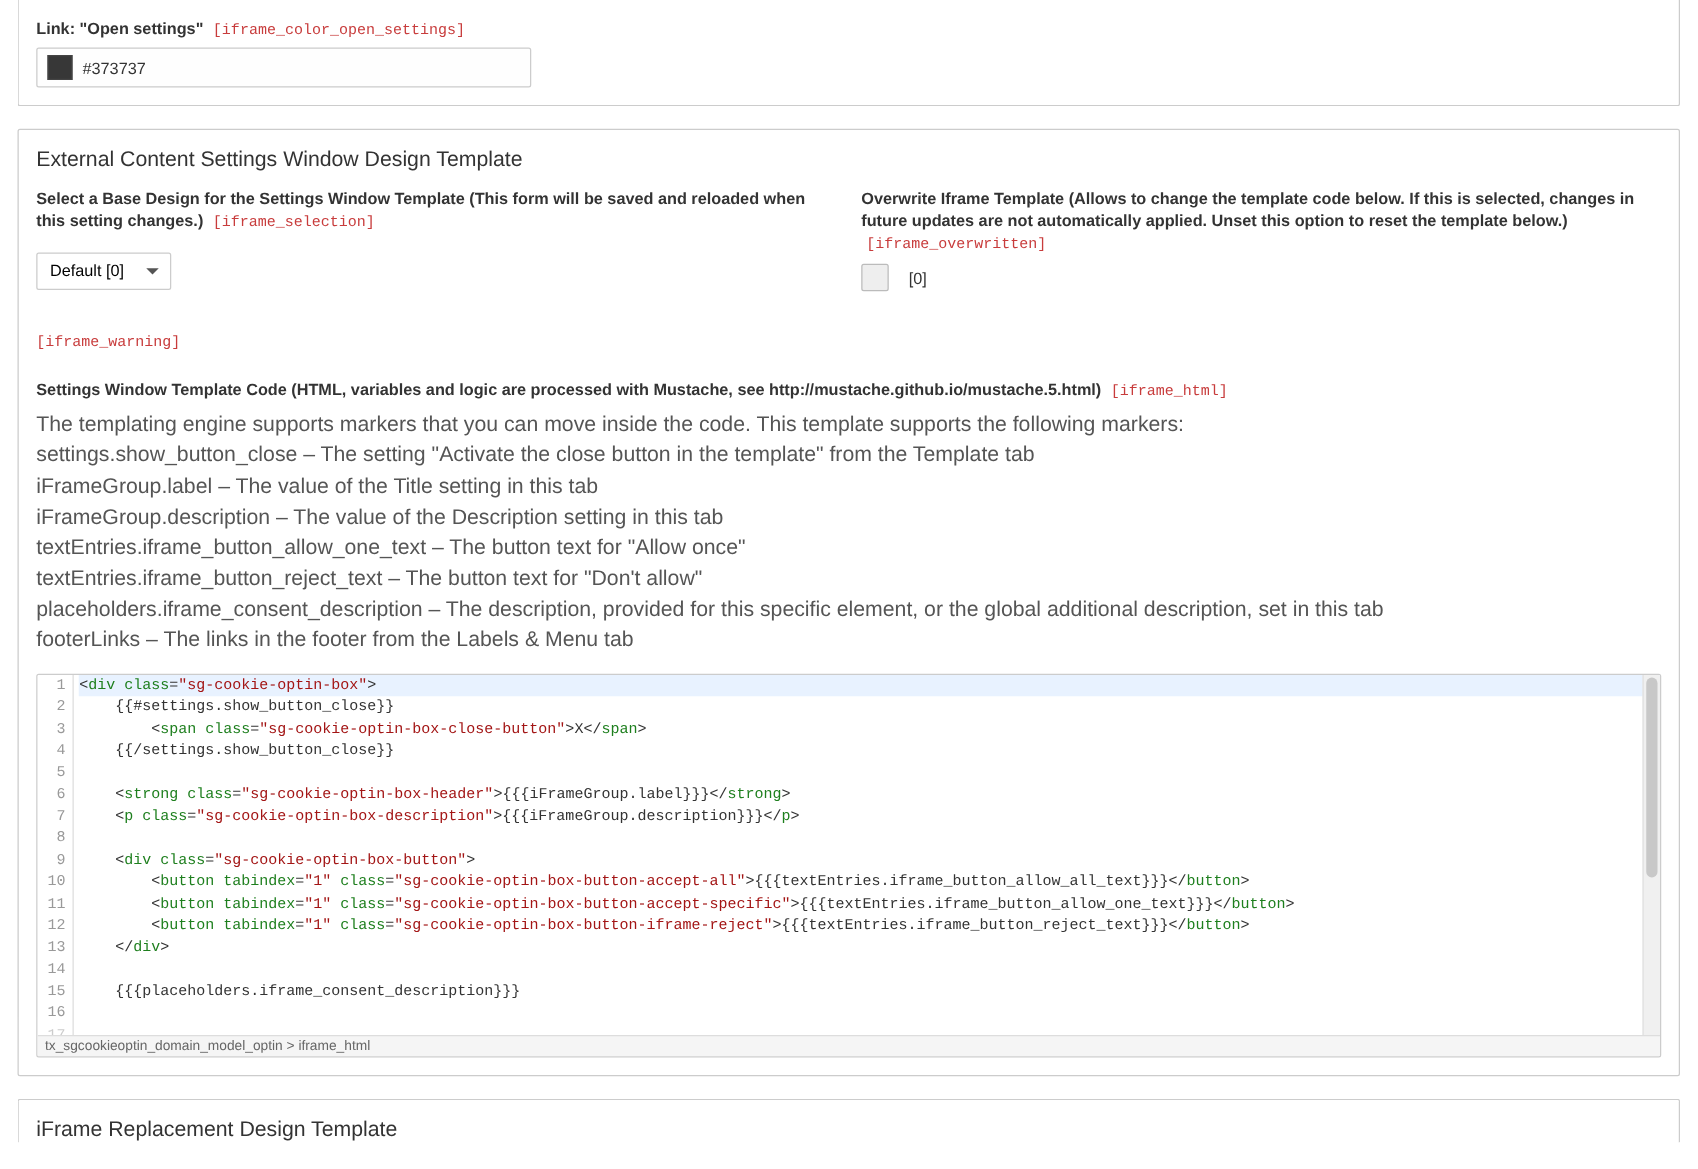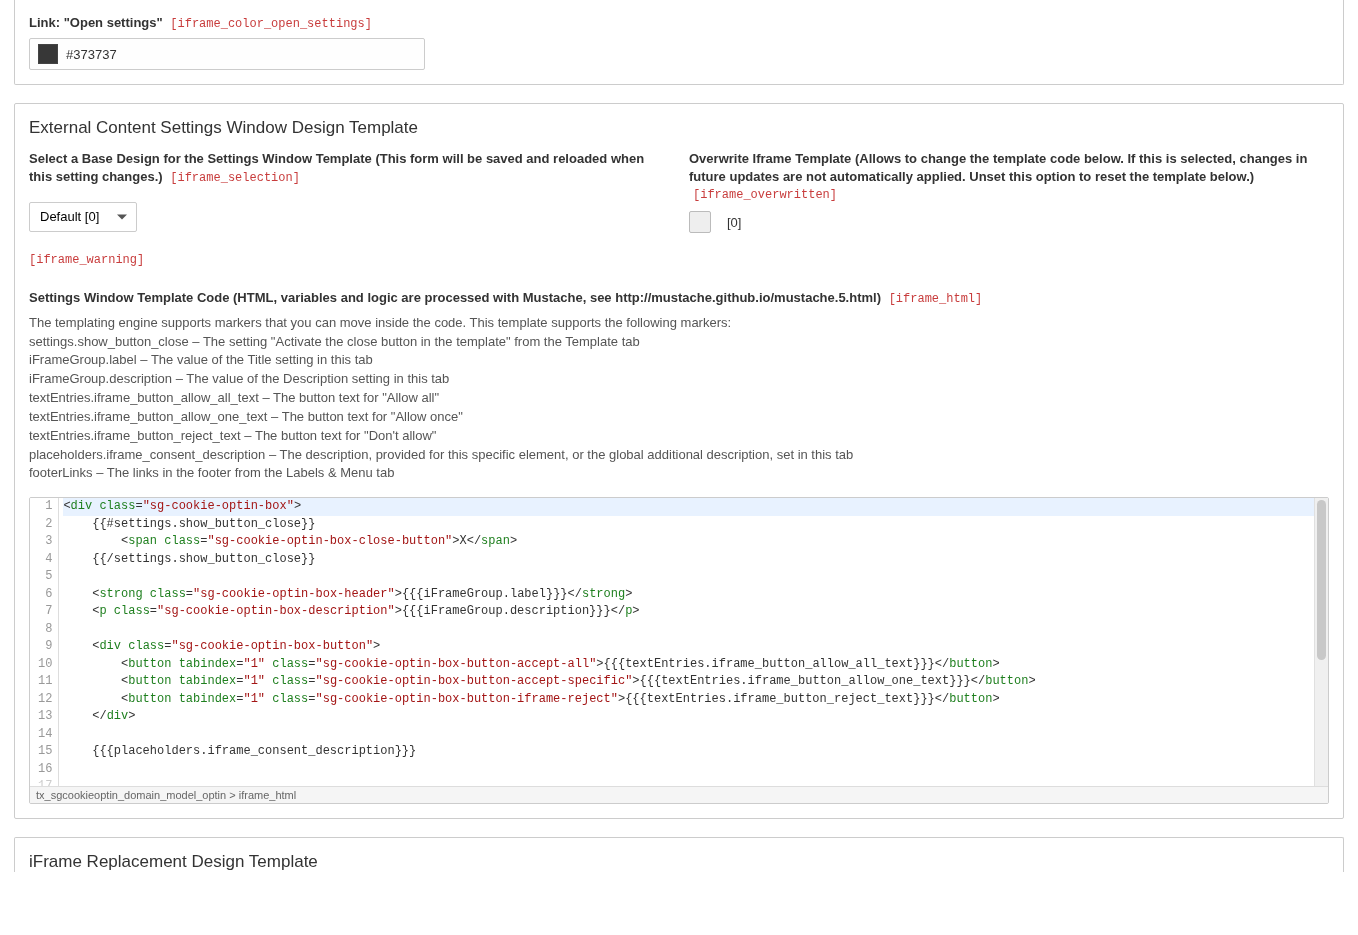--- a/index.html
+++ b/index.html
@@ -33,21 +33,21 @@
   .section-title {
     font-size: 17px;
     font-weight: 400;
     color: #333;
     margin-bottom: 12px;
   }
   .row-2 {
     display: grid;
     grid-template-columns: 1fr 1fr;
     gap: 20px;
-    margin-bottom: 18px;
+    margin-bottom: 32px;
   }
   .color-input-wrap {
     display: flex;
     align-items: center;
     border: 1px solid #ccc;
     border-radius: 2px;
     width: 396px;
     background: #fefefe;
     padding: 5px 8px;
     height: 32px;
@@ -112,21 +112,21 @@
     background: #6aa3d5;
     background: #5e9cd3;
     color: #fff;
     padding: 12px 14px;
     border-radius: 2px;
     font-size: 13px;
   }
   .alert-wrap { margin-bottom: 18px; }
   .desc-text {
     color: #555;
-    font-size: 13px;
+    font-size: 17px;
     line-height: 1.45;
     margin-bottom: 14px;
   }
   
   .editor {
     border: 1px solid #ccc;
     border-radius: 2px;
     overflow: hidden;
     position: relative;
   }
@@ -238,21 +238,20 @@
   <div class="field-label" style="margin-top:22px">
     <span>Settings Window Template Code (HTML, variables and logic are processed with Mustache, see http://mustache.github.io/mustache.5.html)</span>
     <span class="tech-tag">[iframe_html]</span>
   </div>
 
   <div class="desc-text" id="desc-lines">
       <div>The templating engine supports markers that you can move inside the code. This template supports the following markers:</div>
       <div>settings.show_button_close – The setting "Activate the close button in the template" from the Template tab</div>
       <div>iFrameGroup.label – The value of the Title setting in this tab</div>
       <div>iFrameGroup.description – The value of the Description setting in this tab</div>
-      <div>textEntries.iframe_button_allow_all_text – The button text for "Allow all"</div>
       <div>textEntries.iframe_button_allow_one_text – The button text for "Allow once"</div>
       <div>textEntries.iframe_button_reject_text – The button text for "Don't allow"</div>
       <div>placeholders.iframe_consent_description – The description, provided for this specific element, or the global additional description, set in this tab</div>
       <div>footerLinks – The links in the footer from the Labels &amp; Menu tab</div>
     </div>
 
   <div class="editor">
     <div class="editor-inner">
       <div class="gutter" id="gutter">
           <div>1</div>

